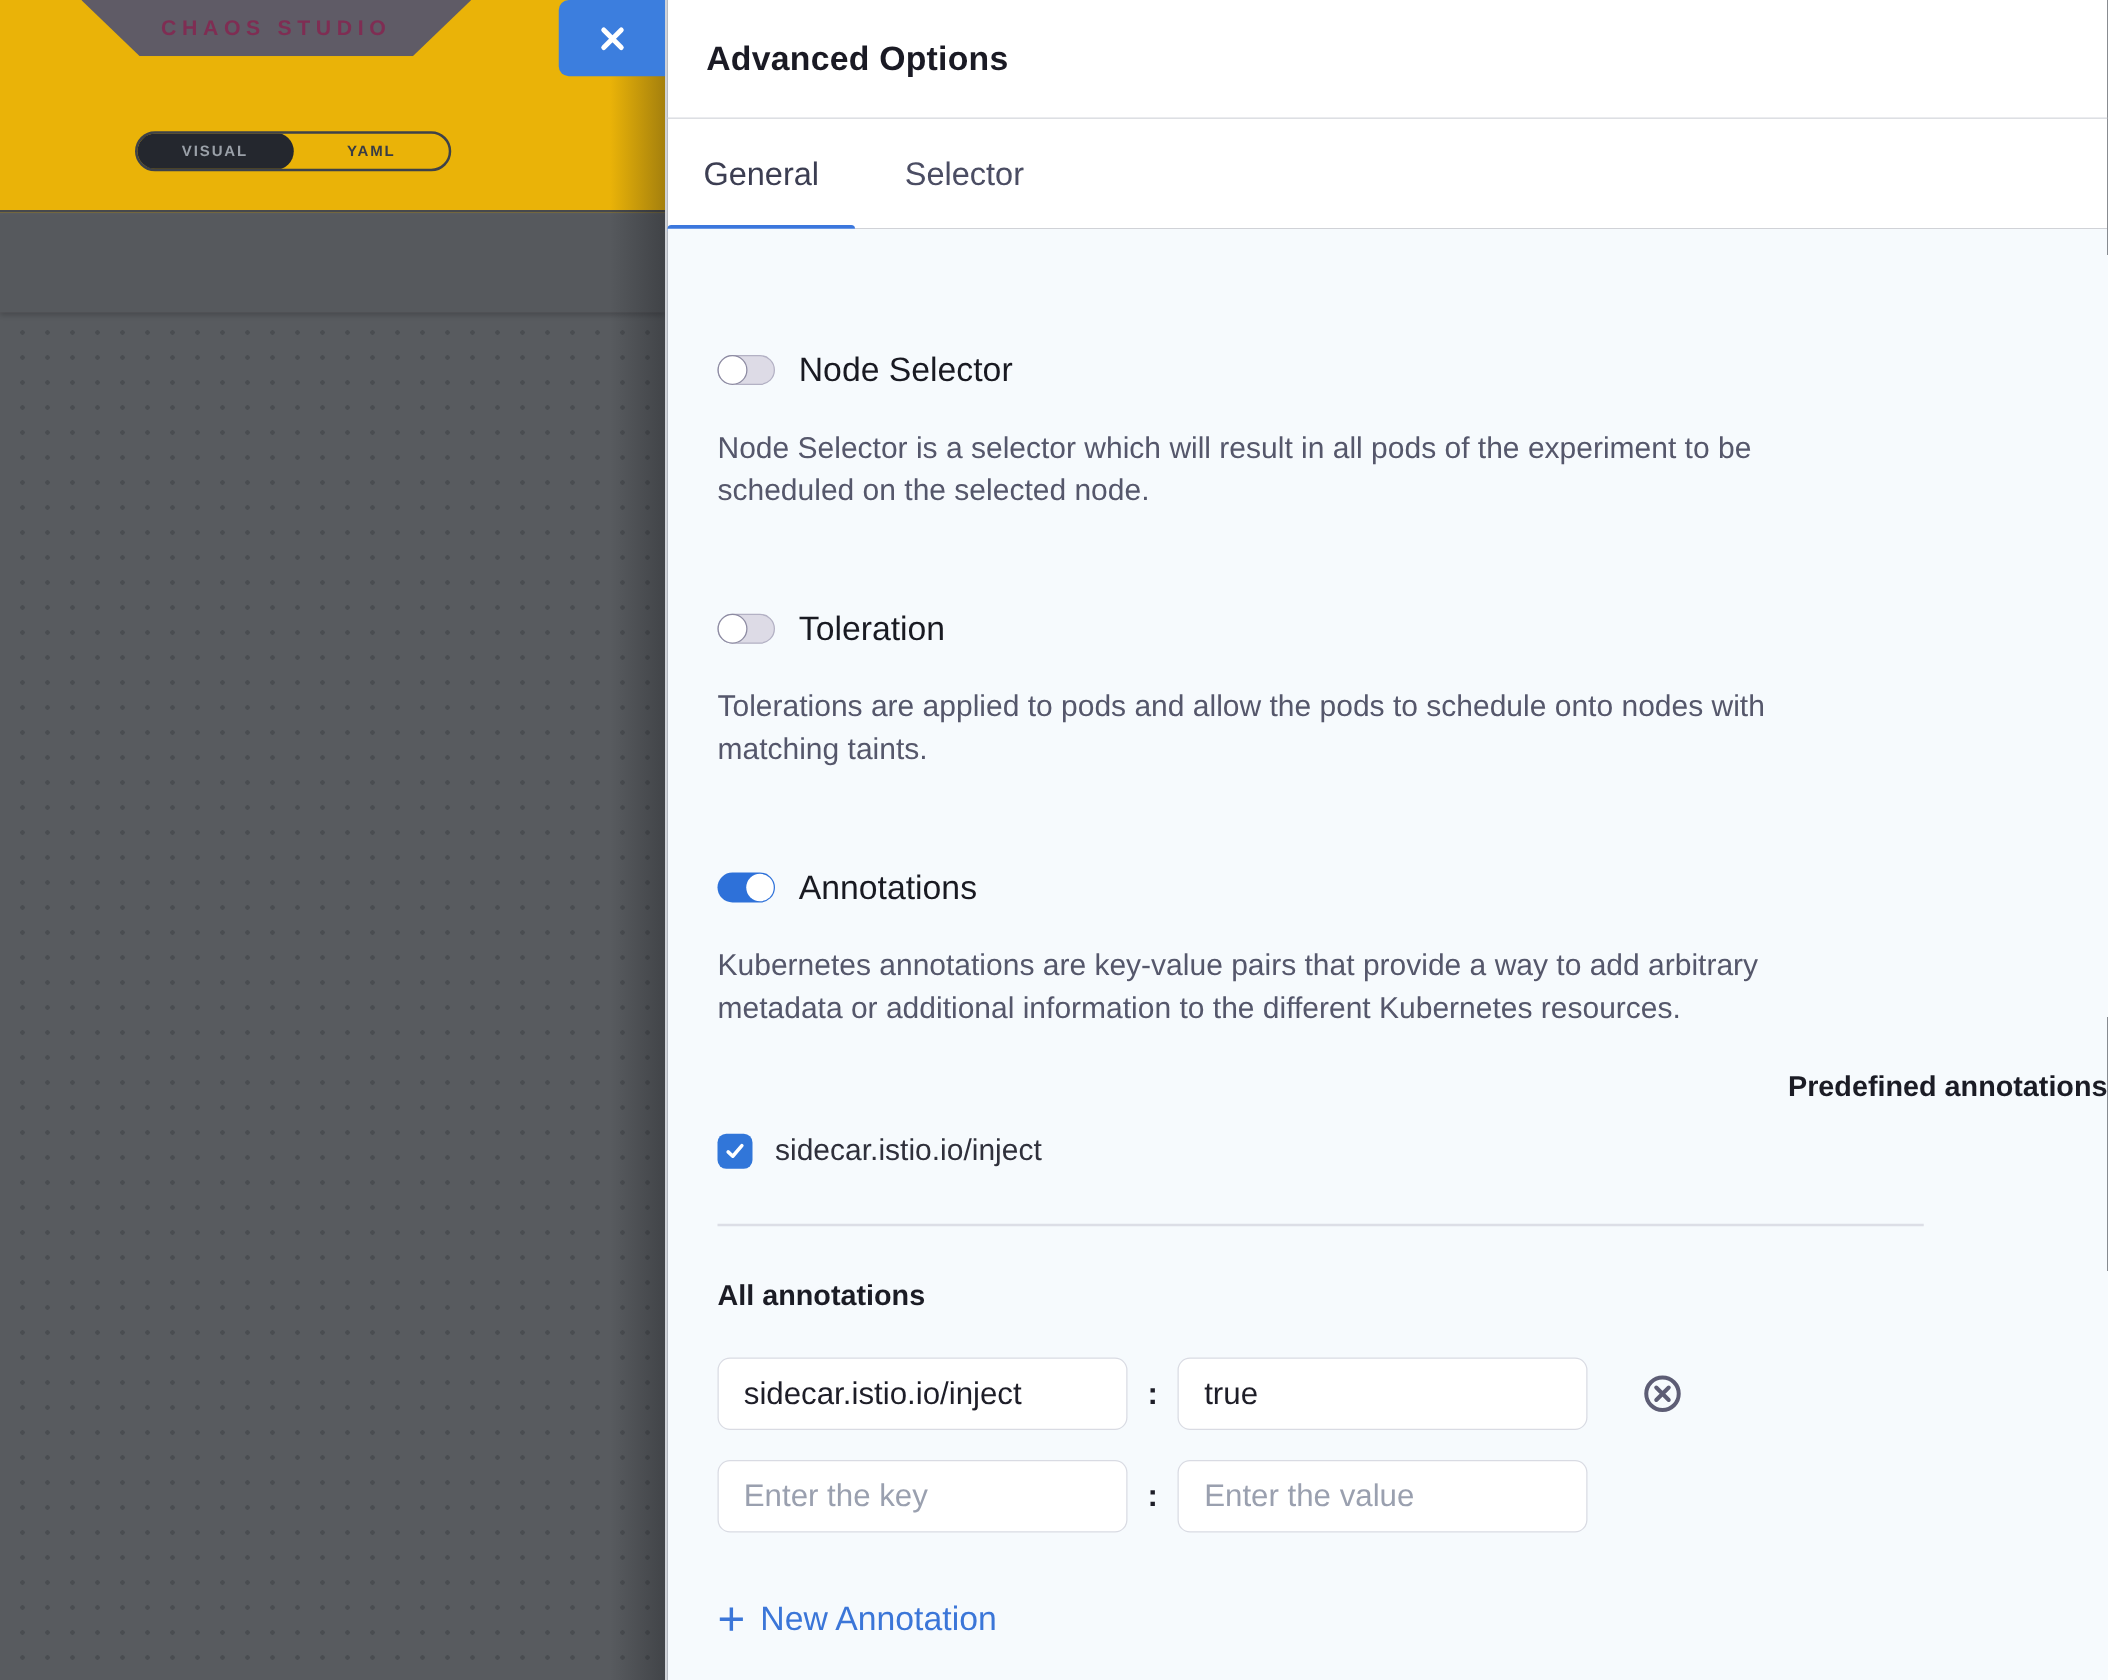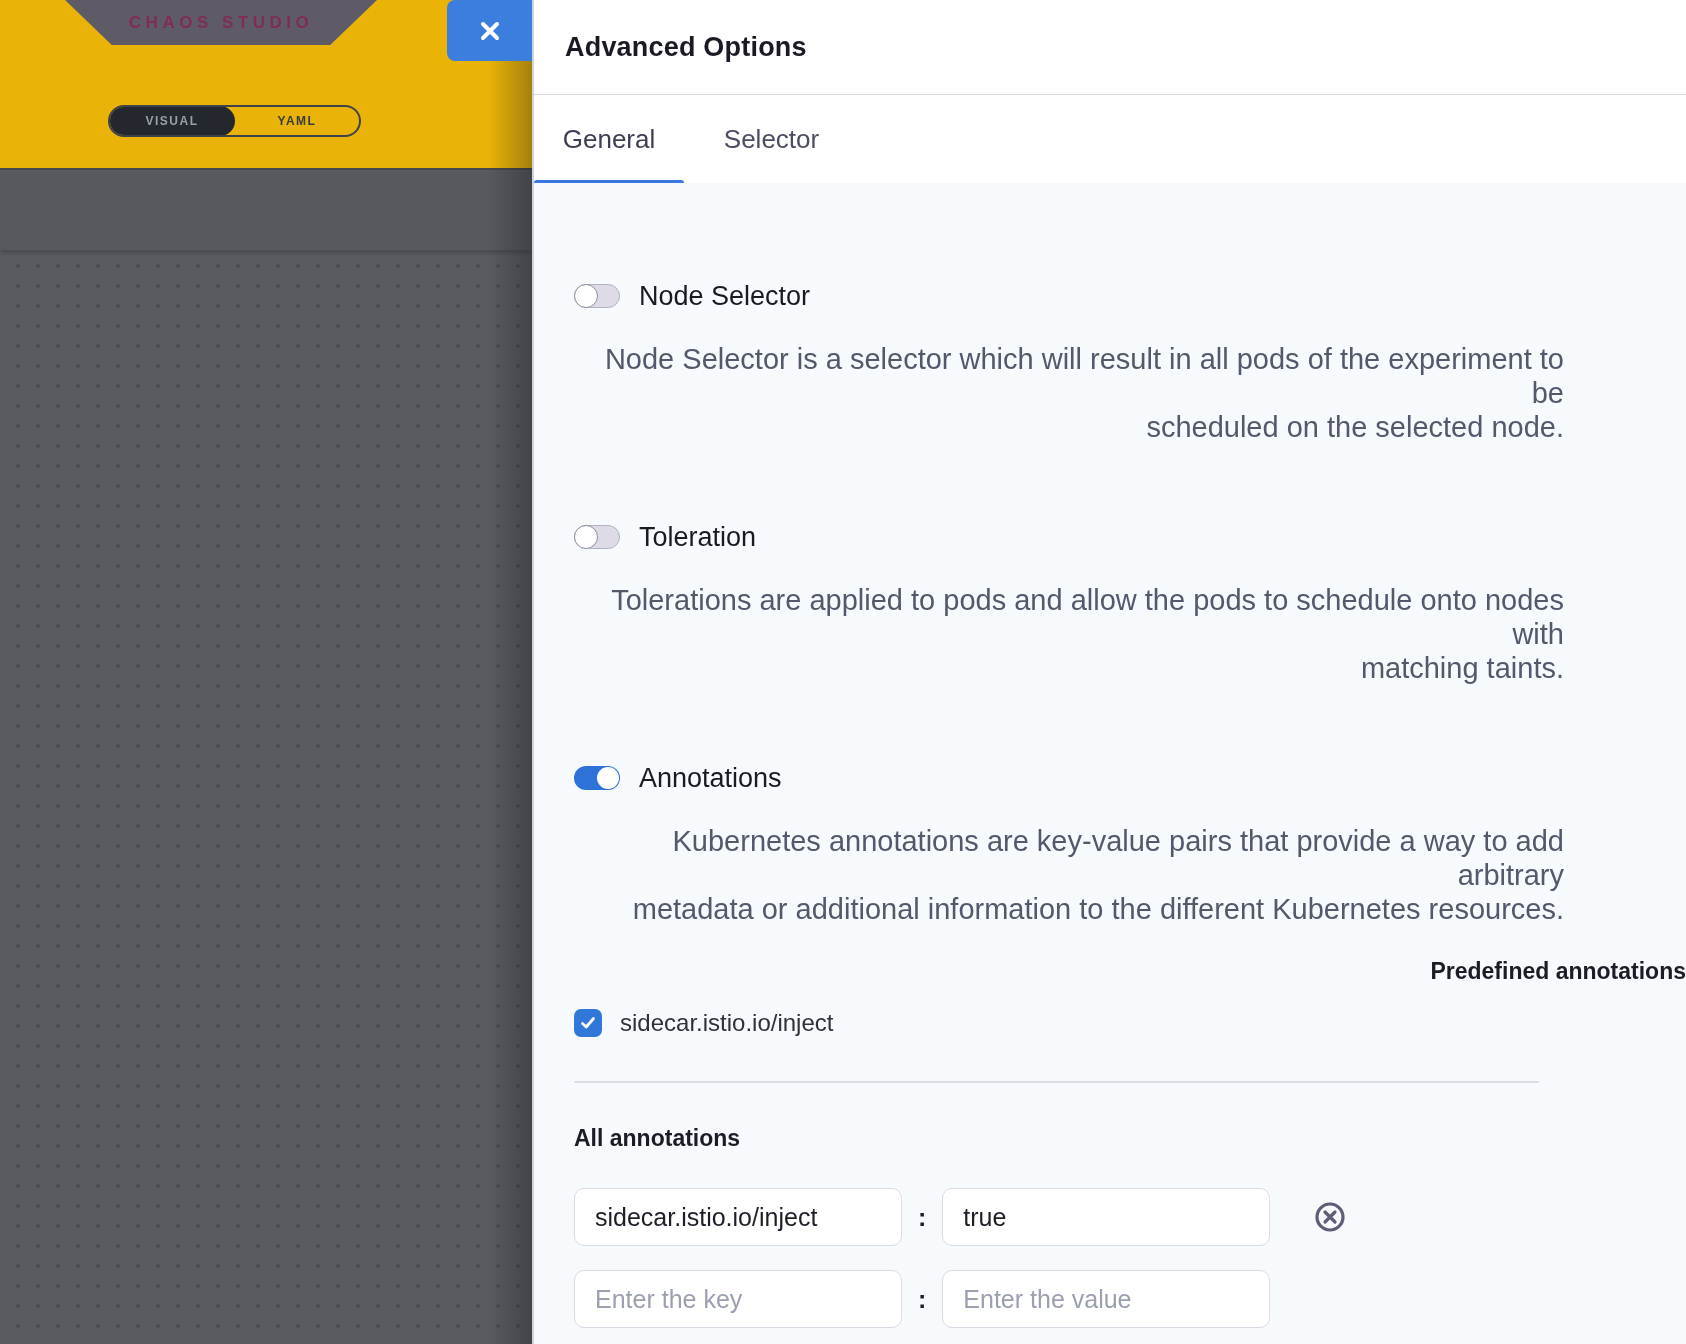--- a/index.html
+++ b/index.html
@@ -57,21 +57,21 @@
 
   .toggle-row { display: flex; align-items: center; gap: 19px; height: 26px; margin-top: 36px; }
   .section-label { font-size: 27px; font-weight: 500; color: #191a22; }
 
   .toggle { width: 46px; height: 24px; border-radius: 13px; position: relative; flex: 0 0 auto; cursor: pointer; }
   .toggle.off { background: #dddbe6; border: 1px solid #b3b1c4; }
   .toggle.off .knob { position: absolute; left: -1px; top: -1px; width: 24px; height: 24px; border-radius: 50%; background: #fff; border: 1.5px solid #8d8ba2; }
   .toggle.on { background: #2e71d9; }
   .toggle.on .knob { position: absolute; right: 1px; top: 1px; width: 22px; height: 22px; border-radius: 50%; background: #fff; }
 
-  .desc { margin-top: 33px; font-size: 29px; line-height: 34px; color: #55576b; max-width: 990px; white-space: pre-line; text-align: right; }
+  .desc { margin-top: 33px; font-size: 24px; line-height: 34px; color: #55576b; max-width: 990px; white-space: pre-line; }
   .gap-section { margin-top: 80px; }
 
   .sub-heading { font-size: 23px; font-weight: 700; color: #1b1c25; }
   .predefined-heading { margin-top: 32px; text-align: right; }
   .checkbox-row { margin-top: 24px; display: flex; align-items: center; }
   .checkbox { width: 28px; height: 28px; border-radius: 7px; background: #3176d9; display: flex; align-items: center; justify-content: center; cursor: pointer; flex: 0 0 auto; }
   .checkbox-label { margin-left: 18px; font-size: 24px; color: #2f303b; }
 
   .divider { margin-top: 44px; width: 965px; height: 2px; background: #dcdee6; }
   .all-heading { margin-top: 42px; }

